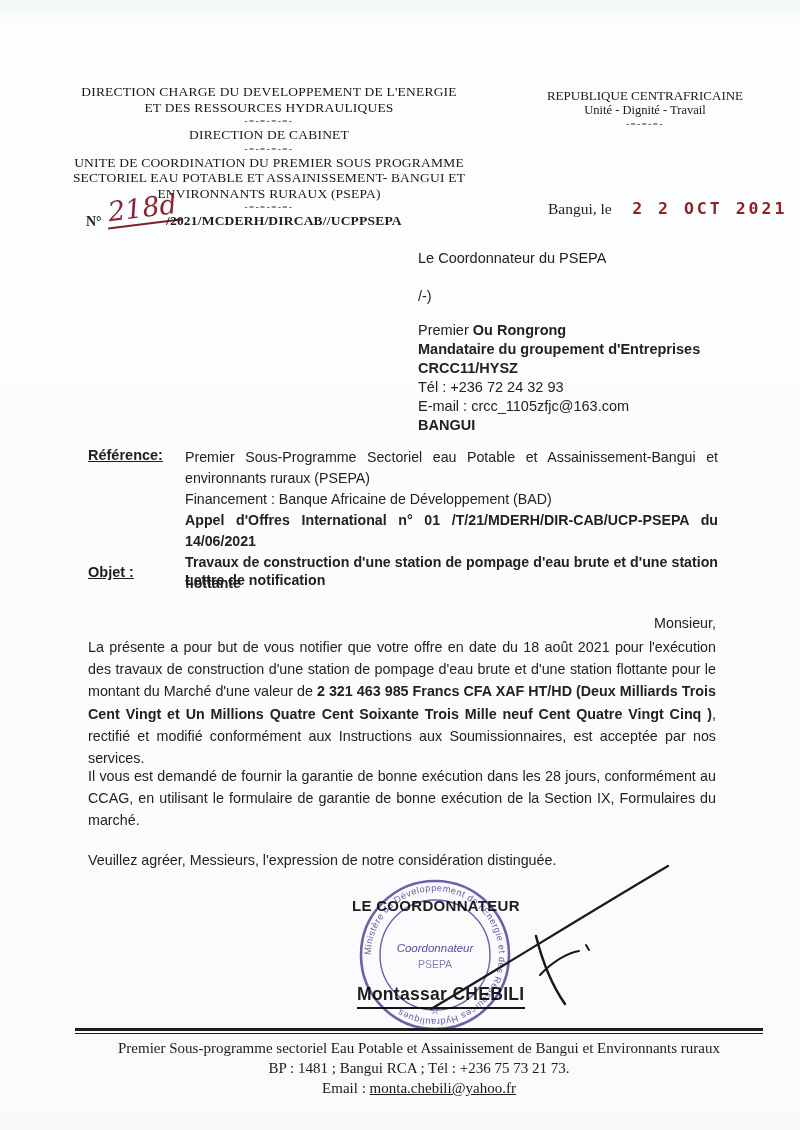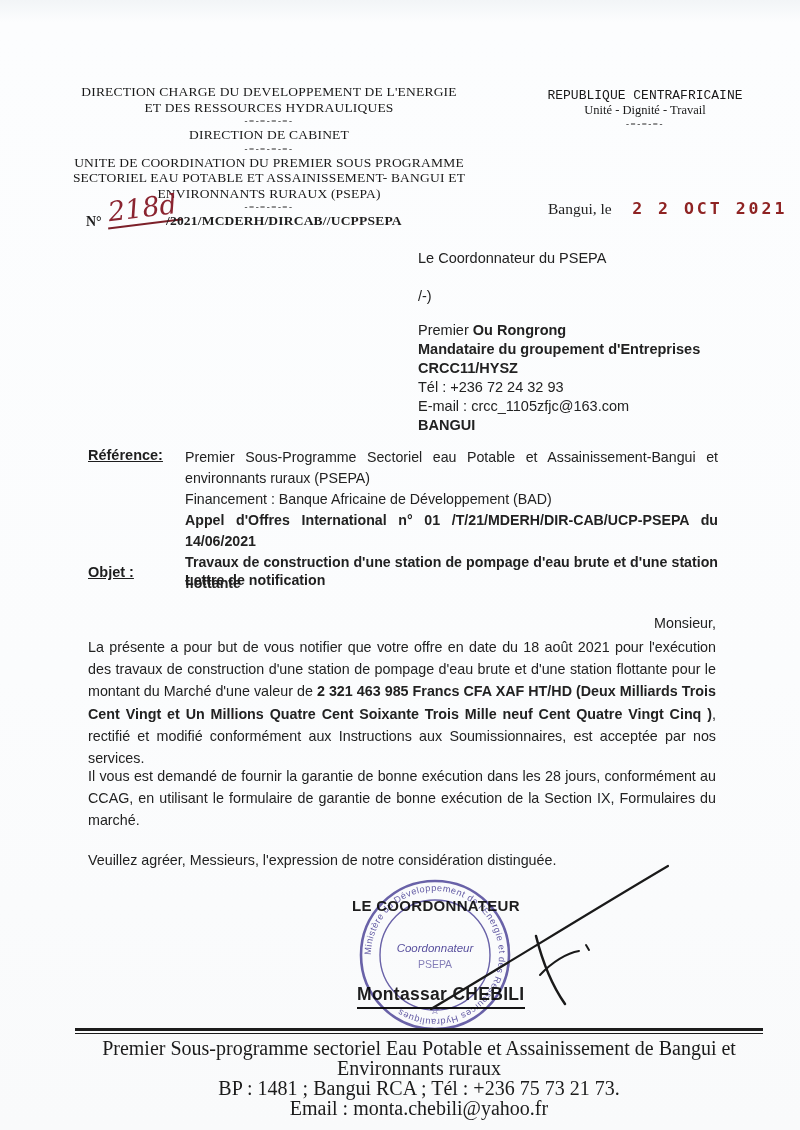--- a/index.html
+++ b/index.html
@@ -7,21 +7,21 @@
     position:relative; width:800px; height:1130px; margin:0 auto;
     background:linear-gradient(180deg,#f2f5f7 0%, #fcfdfe 2%, #fbfcfd 60%, #f9fafb 100%);
     font-family:"Liberation Sans", sans-serif; color:#1e1e1e; overflow:hidden;
   }
   .abs { position:absolute; }
   
   .hdr-left { left:66px; top:84px; width:406px; text-align:center; font-family:"Liberation Serif", serif; color:#191919; }
   .hdr-left .l { font-size:13.5px; line-height:15.5px; letter-spacing:0.2px; }
   .sep { font-size:9px; font-weight:bold; letter-spacing:1.5px; line-height:12px; color:#2a2a2a; }
   .hdr-right { left:523px; top:88px; width:244px; text-align:center; font-family:"Liberation Serif", serif; color:#191919; }
-  .hdr-right .l1 { font-size:13px; line-height:15px;font-family:Liberation Mono, monospace; }
+  .hdr-right .l1 { font-size:13px; line-height:15px; }
   .hdr-right .l2 { font-size:12.5px; line-height:15px; }
   
   .refno { left:86px; top:196px; height:40px; }
   .refno .no { position:absolute; left:0; top:18px; font-family:"Liberation Serif", serif; font-size:14px; font-weight:600; }
   .refno .hand { position:absolute; left:20px; top:-4px; font-family:"DejaVu Serif", serif; font-style:italic; font-size:27px; color:#8a2430; transform:rotate(-7deg); border-bottom:2.5px solid #7c2029; padding:0 4px 0 2px; }
   .refno .suffix { position:absolute; left:80px; top:17px; font-family:"Liberation Serif", serif; font-size:13.5px; font-weight:600; letter-spacing:0.2px; }
   
   .dateline { left:548px; top:199px; white-space:nowrap; }
   .dateline .place { font-family:"Liberation Serif", serif; font-size:15.5px; }
   .dateline .stamp-date { font-family:"DejaVu Sans Mono", monospace; font-weight:bold; font-size:16.5px; letter-spacing:3px; color:#8e2323; margin-left:16px; }
@@ -34,22 +34,22 @@
   .lbl { font-weight:bold; text-decoration:underline; font-size:14.5px; }
   .refcontent { left:185px; top:447px; width:533px; font-size:14.2px; line-height:21px; text-align:justify; color:#222; }
   .objval { left:185px; top:572px; font-size:14.2px; font-weight:bold; }
   
   .bodytext { left:88px; width:628px; font-size:14.3px; line-height:22.2px; text-align:justify; color:#222; }
   
   .sig-title { left:352px; top:897px; font-size:15px; font-weight:600; letter-spacing:0.3px; }
   .sig-name { left:357px; top:984px; font-size:17.5px; font-weight:bold; border-bottom:2.2px solid #141414; padding-bottom:2px; letter-spacing:0.3px;text-align:right; }
   
   .footer-rule { left:75px; top:1028px; width:688px; height:2px; border-top:3px solid #1c1c1c; border-bottom:1.2px solid #1c1c1c; }
-  .footer-text { left:55px; top:1038px; width:728px; text-align:center; font-family:"Liberation Serif", serif; font-size:20px; line-height:20px; color:#1b1b1b; }
-  .footer-text .u { }
+  .footer-text { left:55px; top:1038px; width:728px; text-align:center; font-family:"Liberation Serif", serif; font-size:15px; line-height:20px; color:#1b1b1b; }
+  .footer-text .u { text-decoration:underline; }
 </style>
 </head>
 <body>
 
 <div class="page">
 
   <div class="abs hdr-left">
     <div class="l">DIRECTION CHARGE DU DEVELOPPEMENT DE L'ENERGIE</div>
     <div class="l">ET DES RESSOURCES HYDRAULIQUES</div>
     <div class="sep">-=-=-=-=-</div>

